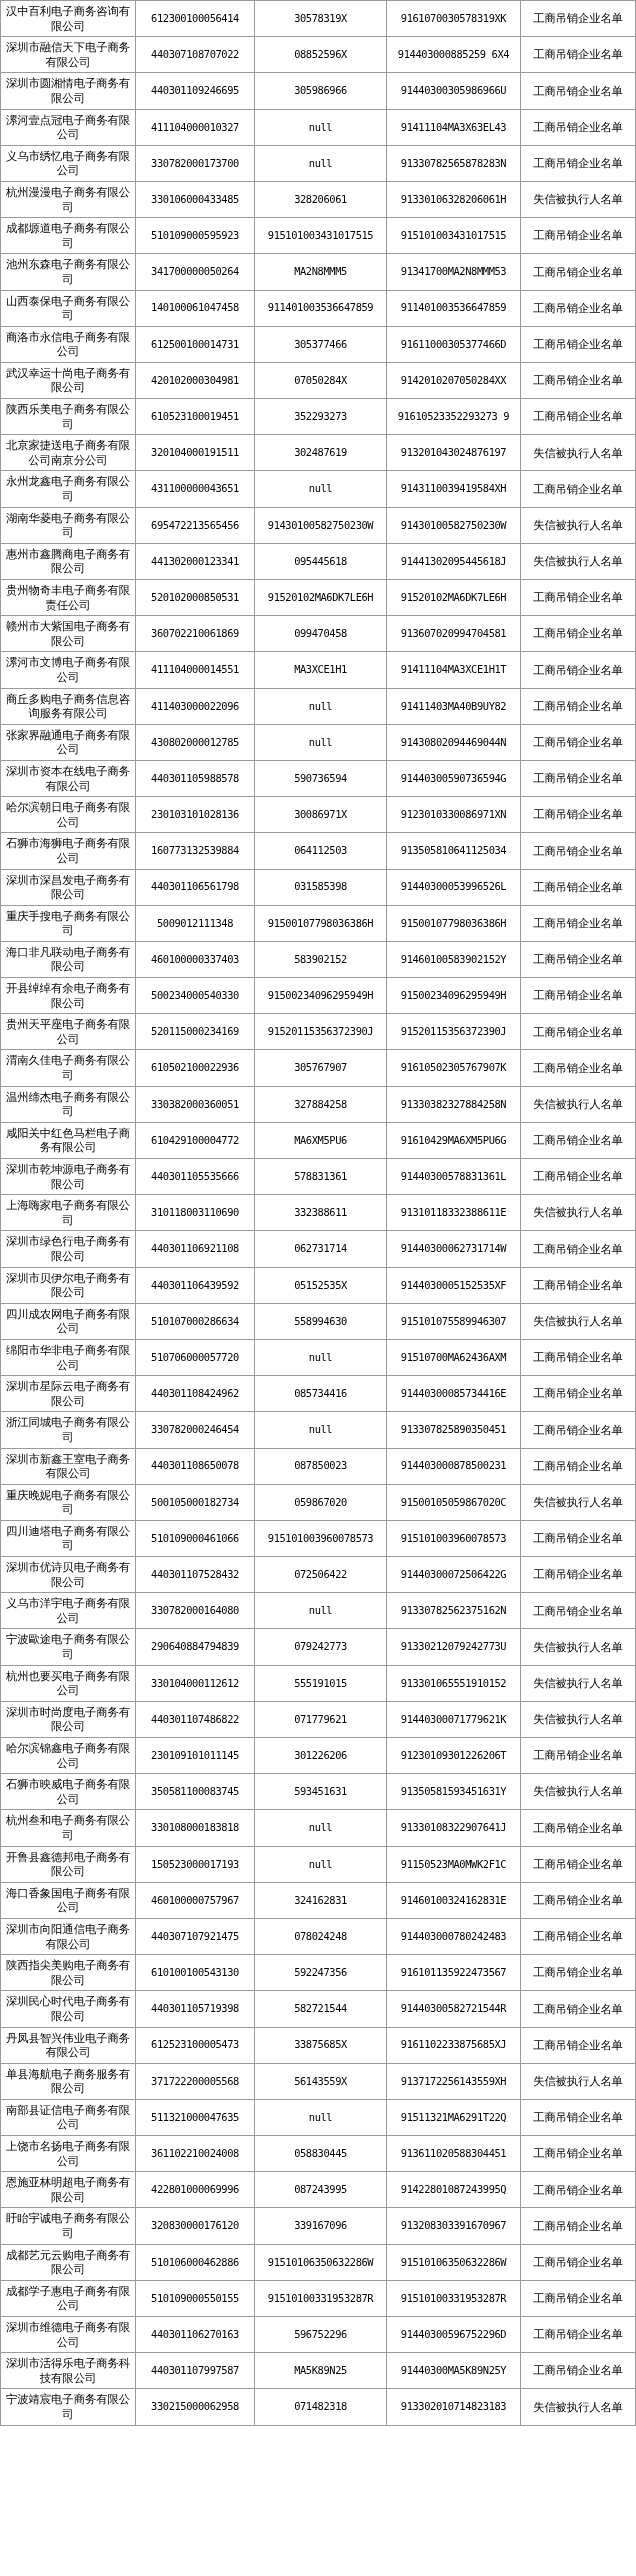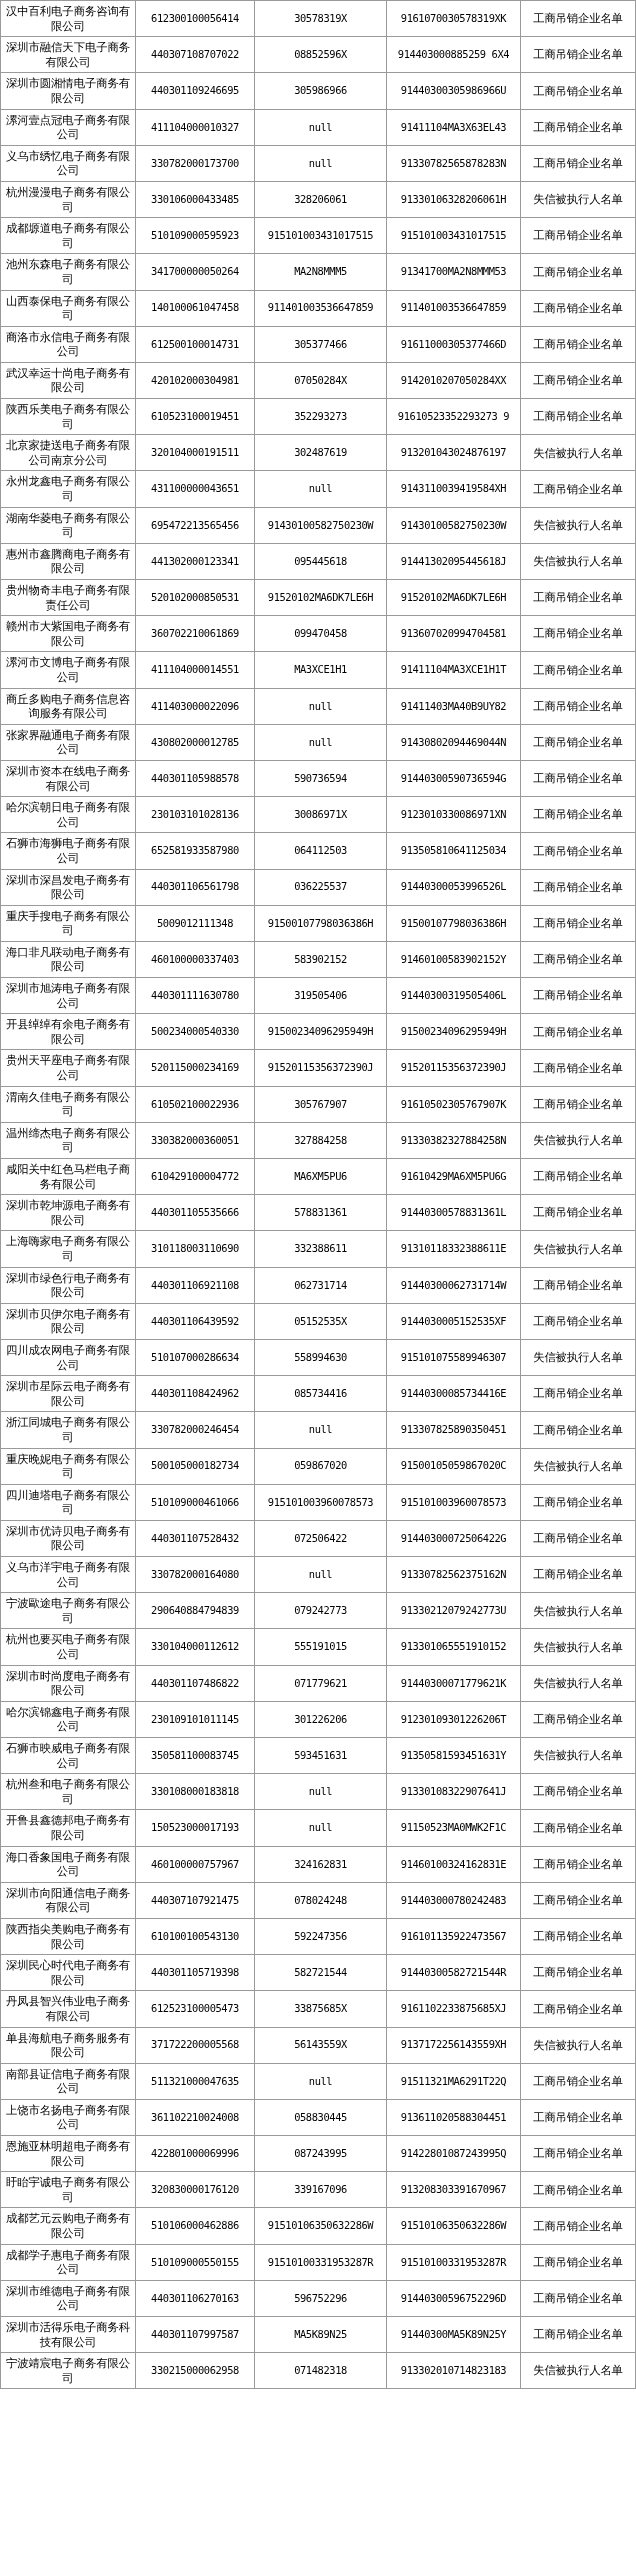--- a/index.html
+++ b/index.html
@@ -223,54 +223,47 @@
       </tr>
       <tr>
         <td class="cell-name">哈尔滨朝日电子商务有限公司</td>
         <td class="cell-reg">230103101028136</td>
         <td class="cell-org">30086971X</td>
         <td class="cell-uscc">9123010330086971XN</td>
         <td class="cell-list">工商吊销企业名单</td>
       </tr>
       <tr>
         <td class="cell-name">石狮市海狮电子商务有限公司</td>
-        <td class="cell-reg">652581933587980</td>
+        <td class="cell-reg">160773132539884</td>
         <td class="cell-org">064112503</td>
         <td class="cell-uscc">913505810641125034</td>
         <td class="cell-list">工商吊销企业名单</td>
       </tr>
       <tr>
         <td class="cell-name">深圳市深昌发电子商务有限公司</td>
         <td class="cell-reg">440301106561798</td>
-        <td class="cell-org">036225537</td>
+        <td class="cell-org">031585398</td>
         <td class="cell-uscc">91440300053996526L</td>
         <td class="cell-list">工商吊销企业名单</td>
       </tr>
       <tr>
         <td class="cell-name">重庆手搜电子商务有限公司</td>
         <td class="cell-reg">5009012111348</td>
         <td class="cell-org">91500107798036386H</td>
         <td class="cell-uscc">91500107798036386H</td>
         <td class="cell-list">工商吊销企业名单</td>
       </tr>
       <tr>
         <td class="cell-name">海口非凡联动电子商务有限公司</td>
         <td class="cell-reg">460100000337403</td>
         <td class="cell-org">583902152</td>
         <td class="cell-uscc">91460100583902152Y</td>
         <td class="cell-list">工商吊销企业名单</td>
       </tr>
       <tr>
-        <td class="cell-name">深圳市旭涛电子商务有限公司</td>
-        <td class="cell-reg">440301111630780</td>
-        <td class="cell-org">319505406</td>
-        <td class="cell-uscc">91440300319505406L</td>
-        <td class="cell-list">工商吊销企业名单</td>
-      </tr>
-      <tr>
         <td class="cell-name">开县绰绰有余电子商务有限公司</td>
         <td class="cell-reg">500234000540330</td>
         <td class="cell-org">91500234096295949H</td>
         <td class="cell-uscc">91500234096295949H</td>
         <td class="cell-list">工商吊销企业名单</td>
       </tr>
       <tr>
         <td class="cell-name">贵州天平座电子商务有限公司</td>
         <td class="cell-reg">520115000234169</td>
         <td class="cell-org">91520115356372390J</td>
@@ -327,31 +320,45 @@
         <td class="cell-list">工商吊销企业名单</td>
       </tr>
       <tr>
         <td class="cell-name">四川成农网电子商务有限公司</td>
         <td class="cell-reg">510107000286634</td>
         <td class="cell-org">558994630</td>
         <td class="cell-uscc">915101075589946307</td>
         <td class="cell-list">失信被执行人名单</td>
       </tr>
       <tr>
+        <td class="cell-name">绵阳市华非电子商务有限公司</td>
+        <td class="cell-reg">510706000057720</td>
+        <td class="cell-org">null</td>
+        <td class="cell-uscc">91510700MA62436AXM</td>
+        <td class="cell-list">工商吊销企业名单</td>
+      </tr>
+      <tr>
         <td class="cell-name">深圳市星际云电子商务有限公司</td>
         <td class="cell-reg">440301108424962</td>
         <td class="cell-org">085734416</td>
         <td class="cell-uscc">91440300085734416E</td>
         <td class="cell-list">工商吊销企业名单</td>
       </tr>
       <tr>
         <td class="cell-name">浙江同城电子商务有限公司</td>
         <td class="cell-reg">330782000246454</td>
         <td class="cell-org">null</td>
         <td class="cell-uscc">913307825890350451</td>
+        <td class="cell-list">工商吊销企业名单</td>
+      </tr>
+      <tr>
+        <td class="cell-name">深圳市新鑫王室电子商务有限公司</td>
+        <td class="cell-reg">440301108650078</td>
+        <td class="cell-org">087850023</td>
+        <td class="cell-uscc">914403000878500231</td>
         <td class="cell-list">工商吊销企业名单</td>
       </tr>
       <tr>
         <td class="cell-name">重庆晚妮电子商务有限公司</td>
         <td class="cell-reg">500105000182734</td>
         <td class="cell-org">059867020</td>
         <td class="cell-uscc">91500105059867020C</td>
         <td class="cell-list">失信被执行人名单</td>
       </tr>
       <tr>

